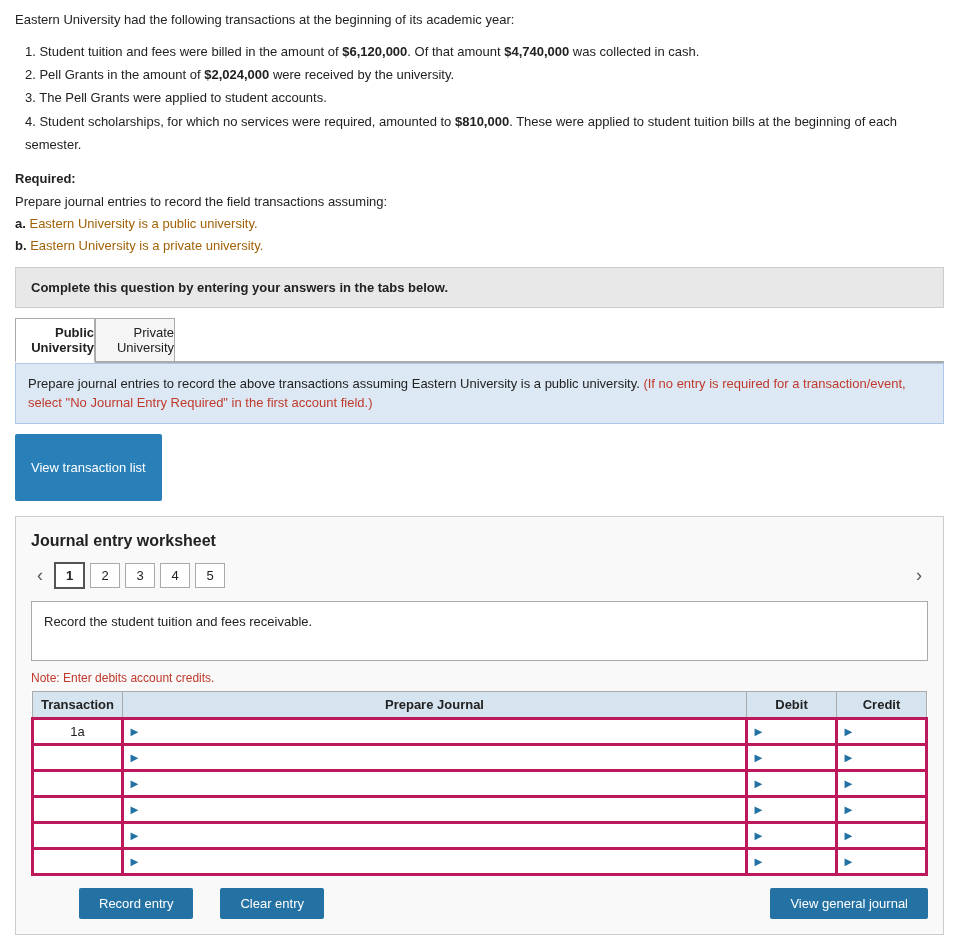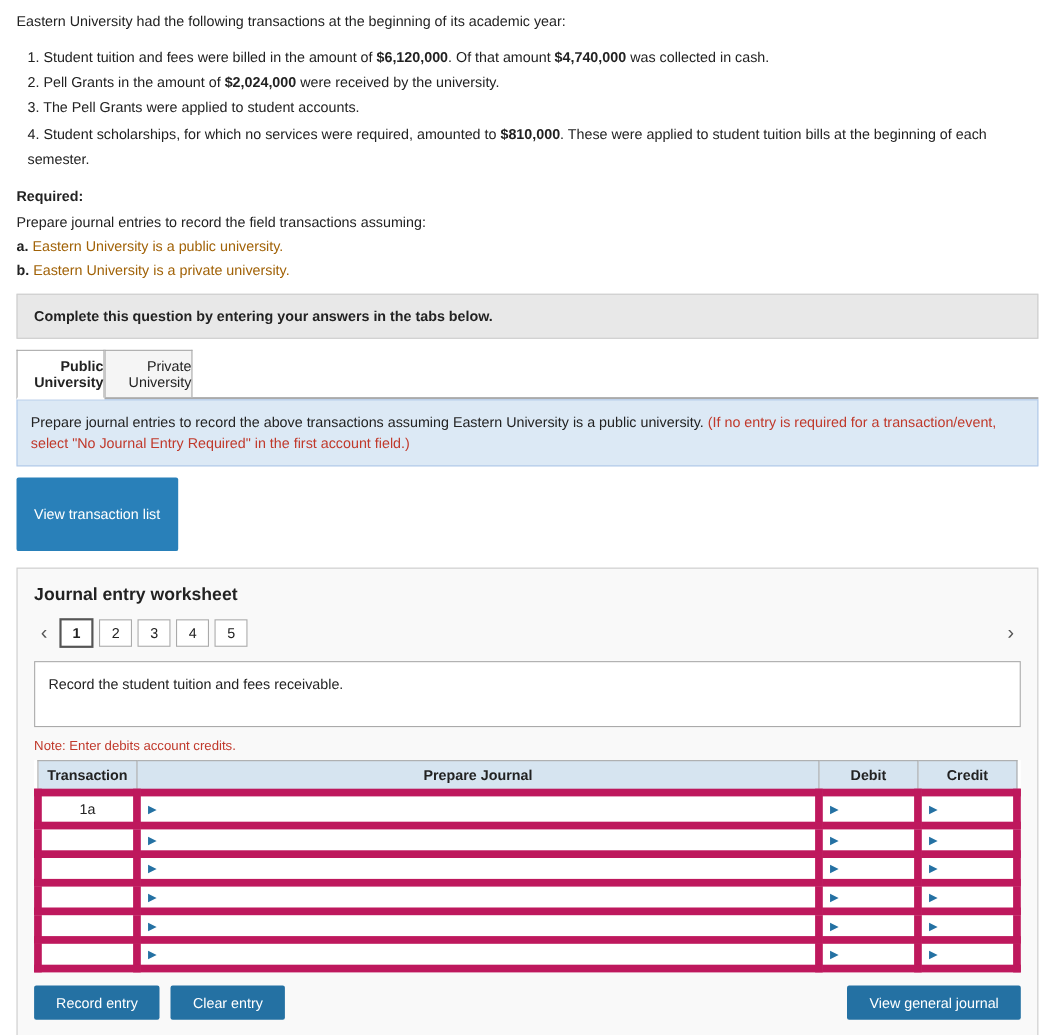--- a/index.html
+++ b/index.html
@@ -120,21 +120,21 @@
     }
     .journal-table th {
       background: #d6e4f0;
       border: 1px solid #aaa;
       padding: 5px 8px;
       text-align: left;
       font-weight: bold;
     }
     .journal-table th.center { text-align: center; }
     .journal-table td {
-      border: 7px solid #be185d;
+      border: 3px solid #be185d;
       padding: 0;
       height: 26px;
     }
     .journal-table td input {
       width: 100%;
       height: 100%;
       border: none;
       outline: none;
       padding: 2px 6px;
       font-size: 13px;
@@ -144,23 +144,24 @@
       text-align: center;
       padding: 4px 8px;
       background: #fff;
     }
     .col-transaction { width: 80px; }
     .col-general { }
     .col-debit { width: 90px; }
     .col-credit { width: 90px; }
     .bottom-buttons {
       display: flex;
-      gap: 10px;
+      gap: 27px;
       margin-top: 12px;
       justify-content: space-between;
+      margin-left: 48px;
     }
     .btn-record {
       background: #2471a3;
       color: #fff;
       border: none;
       padding: 8px 20px;
       font-size: 13px;
       cursor: pointer;
       border-radius: 2px;
     }

